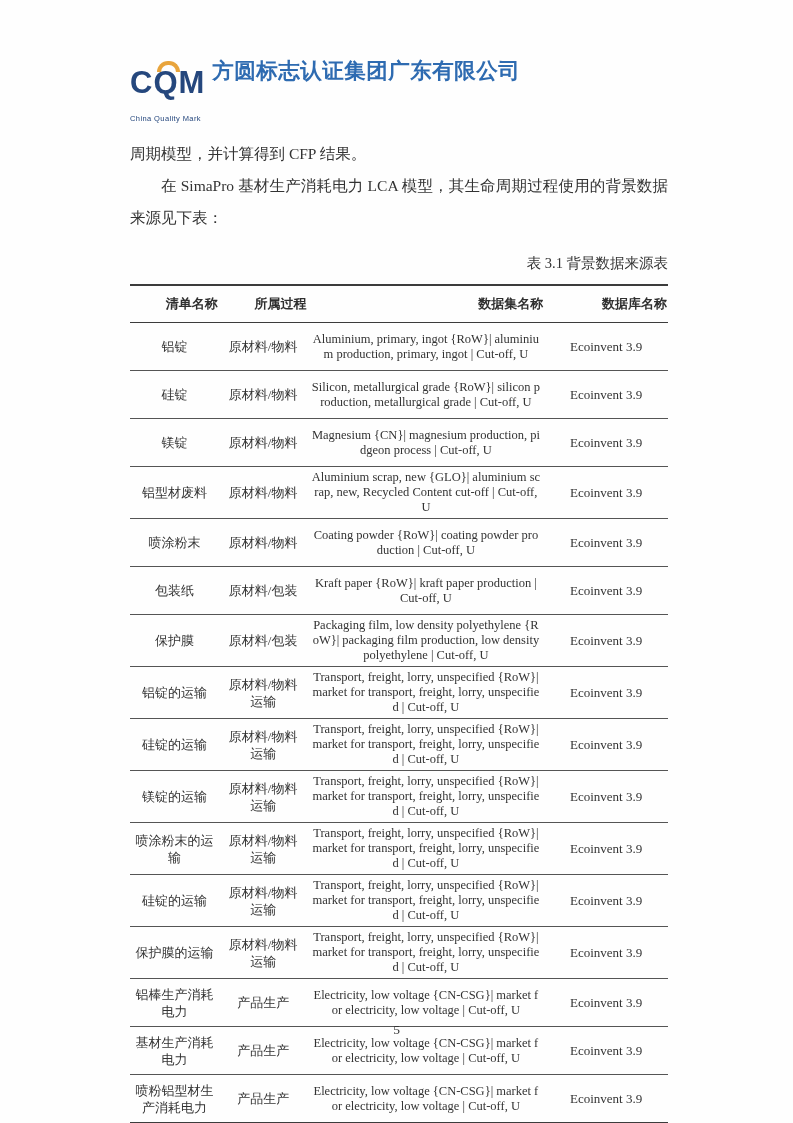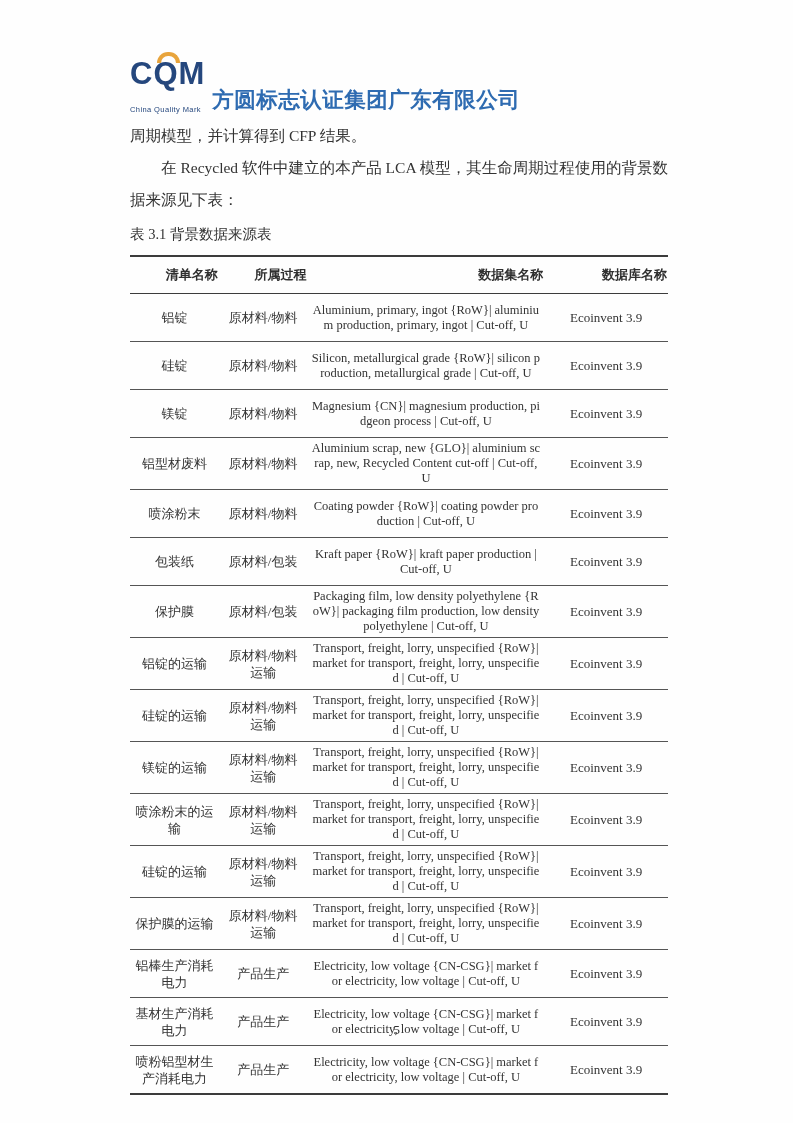--- a/index.html
+++ b/index.html
@@ -14,21 +14,21 @@
     margin:0 auto;
     background:#fefefe;
     font-family:"Liberation Serif","DejaVu Serif",serif;
     color:#333;
     overflow:hidden;
     box-shadow:0 0 4px rgba(0,0,0,.15);
   }
   .content{position:absolute;left:130px;top:60px;width:538px;}
 
   
-  .logo-row{display:flex;align-items:flex-end;height:54px;}
+  .logo-row{display:flex;align-items:flex-start;height:54px;}
   .logo-mark{position:relative;display:flex;flex-direction:column;padding-top:8px;}
   .logo-cqm{
     font-family:"Liberation Sans","DejaVu Sans",sans-serif;
     font-weight:800;font-size:31px;line-height:30px;
     color:var(--brand_blue);letter-spacing:1px;
   }
   .logo-arc{
     position:absolute;top:1px;left:27px;width:23px;height:11px;
     border:4px solid var(--accent_gold);border-bottom:none;
     border-top-left-radius:12px;border-top-right-radius:12px;
@@ -40,24 +40,24 @@
     letter-spacing:.4px;margin-top:16px;
   }
   .company-name{
     font-family:"Liberation Sans","DejaVu Sans",sans-serif;
     font-weight:700;font-size:21.5px;color:var(--company_blue);
     margin-left:7px;margin-top:-4px;letter-spacing:.5px;
   }
 
   
   .para{margin:0;font-size:15.5px;line-height:32px;text-align:justify;}
-  .p1{margin-top:6px;}
+  .p1{margin-top:24px;}
   .indent{text-indent:2em;}
 
-  .caption{margin-top:5px;text-align:left;font-size:14.5px;line-height:26px;}
+  .caption{margin-top:16px;text-align:right;font-size:14.5px;line-height:26px;}
 
   
   table.data-table{
     width:100%;border-collapse:collapse;margin-top:8px;
     border-top:2px solid #3c3c3c;border-bottom:2px solid #3c3c3c;
   }
   col.c1{width:16.5%;}col.c2{width:16.5%;}col.c3{width:44%;}col.c4{width:23%;}
   thead tr{border-bottom:1.5px solid #3c3c3c;}
   tbody tr{border-bottom:1px solid #555;}
   tbody tr:last-child{border-bottom:none;}
@@ -81,21 +81,21 @@
     <div class="logo-row">
       <div class="logo-mark">
         <span class="logo-arc"></span>
         <span class="logo-cqm">CQM</span>
         <span class="logo-tagline">China Quality Mark</span>
       </div>
       <span class="company-name">方圆标志认证集团广东有限公司</span>
     </div>
 
     <p class="para p1">周期模型，并计算得到 CFP 结果。</p>
-    <p class="para indent">在 Recycled 软件中建立的本产品 LCA 模型，其生命周期过程使用的背景数据来源见下表：</p>
+    <p class="para indent">在 SimaPro 基材生产消耗电力 LCA 模型，其生命周期过程使用的背景数据来源见下表：</p>
 
     <div class="caption">表 3.1 背景数据来源表</div>
 
     <table class="data-table">
       <colgroup>
         <col class="c1">
           <col class="c2">
           <col class="c3">
           <col class="c4">
       </colgroup>

